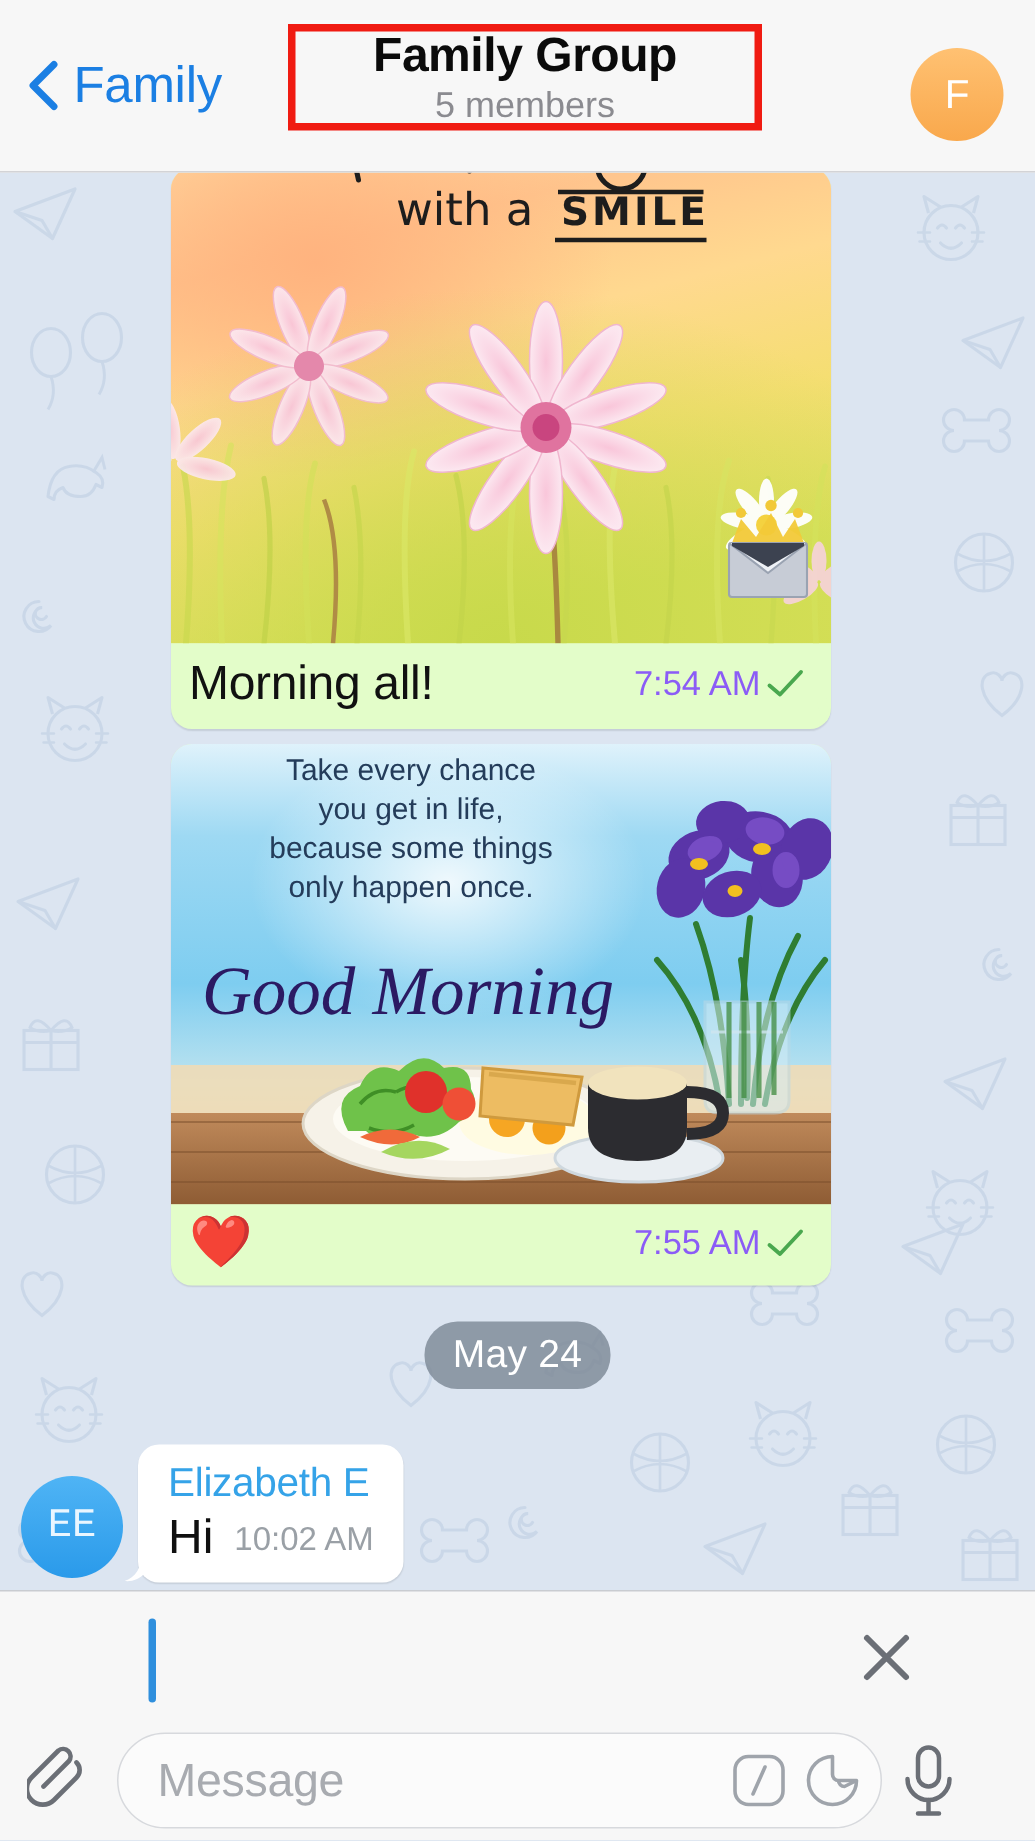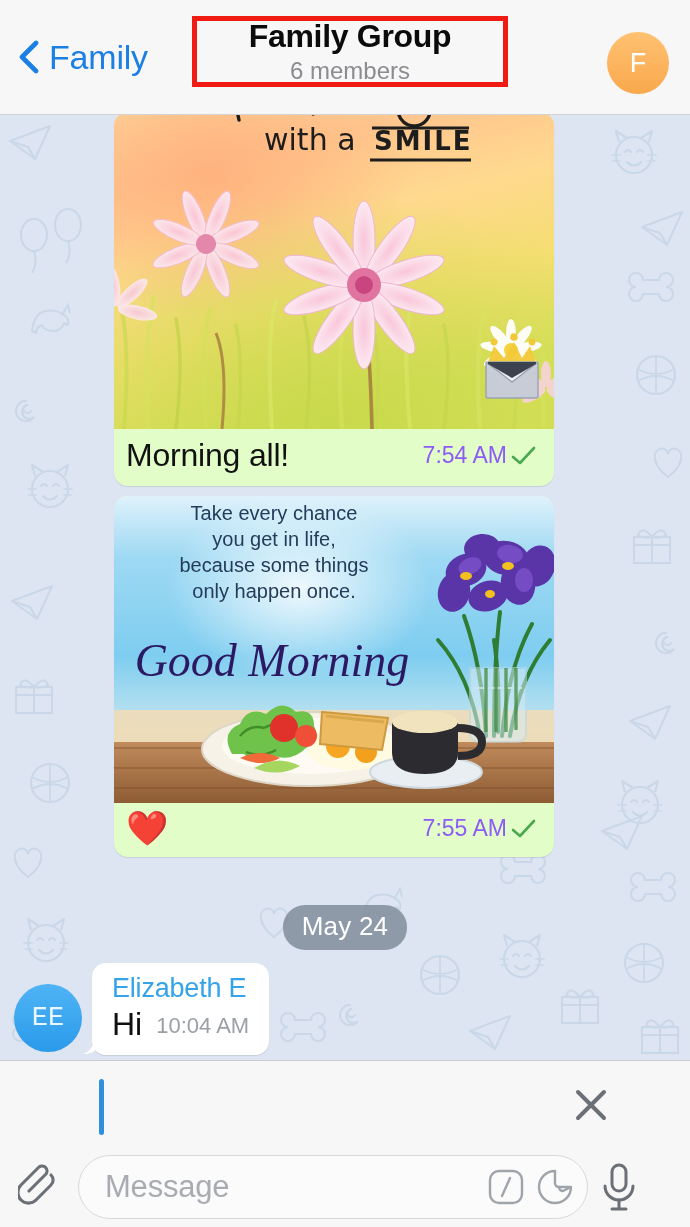--- a/index.html
+++ b/index.html
@@ -150,21 +150,21 @@
     position: absolute;
     right: -9px;
     bottom: 0px;
     width: 18px; height: 22px;
   }
 
   
   #date-divider {
     position: absolute;
     left: 0; right: 0;
-    top: 790px;
+    top: 766px;
     display: flex;
     justify-content: center;
   }
   #date-pill {
     background: rgba(125,137,150,0.82);
     color: #fff;
     font-size: 26px;
     padding: 6px 19px 8px 19px;
     border-radius: 22px;
     letter-spacing: 0.2px;
@@ -301,21 +301,21 @@
 
     <div id="back-btn">
       <svg class="chev" viewBox="0 0 22 34">
         <polyline points="18,3 4,17 18,31" fill="none" stroke="#1b7fe3" stroke-width="4.6" stroke-linecap="round" stroke-linejoin="round"></polyline>
       </svg>
       <span class="label">Family</span>
     </div>
 
     <div id="title-wrap">
       <div id="chat-title">Family Group</div>
-      <div id="chat-subtitle">6 members</div>
+      <div id="chat-subtitle">5 members</div>
     </div>
 
     <div id="header-avatar">
       <span>F</span>
     </div>
   </div>
 
   <div id="chat">
 
     <svg id="doodles" viewBox="0 0 690 945">
@@ -674,21 +674,21 @@
     </div>
 
     <div id="in-row">
       <div id="in-avatar">
         <span>EE</span>
       </div>
       <div id="in-bubble">
         <div id="in-sender">Elizabeth E</div>
         <div class="in-line">
           <span id="in-text">Hi</span>
-          <span id="in-time">10:04 AM</span>
+          <span id="in-time">10:02 AM</span>
         </div>
         <svg class="tail-left" viewBox="0 0 18 22">
           <path d="M18 0 H12 C12 12 7 19 0 21 C10 22 17 15 18 4 Z" fill="#ffffff"></path>
         </svg>
       </div>
     </div>
 
   </div>
 
   <div id="bottom">

